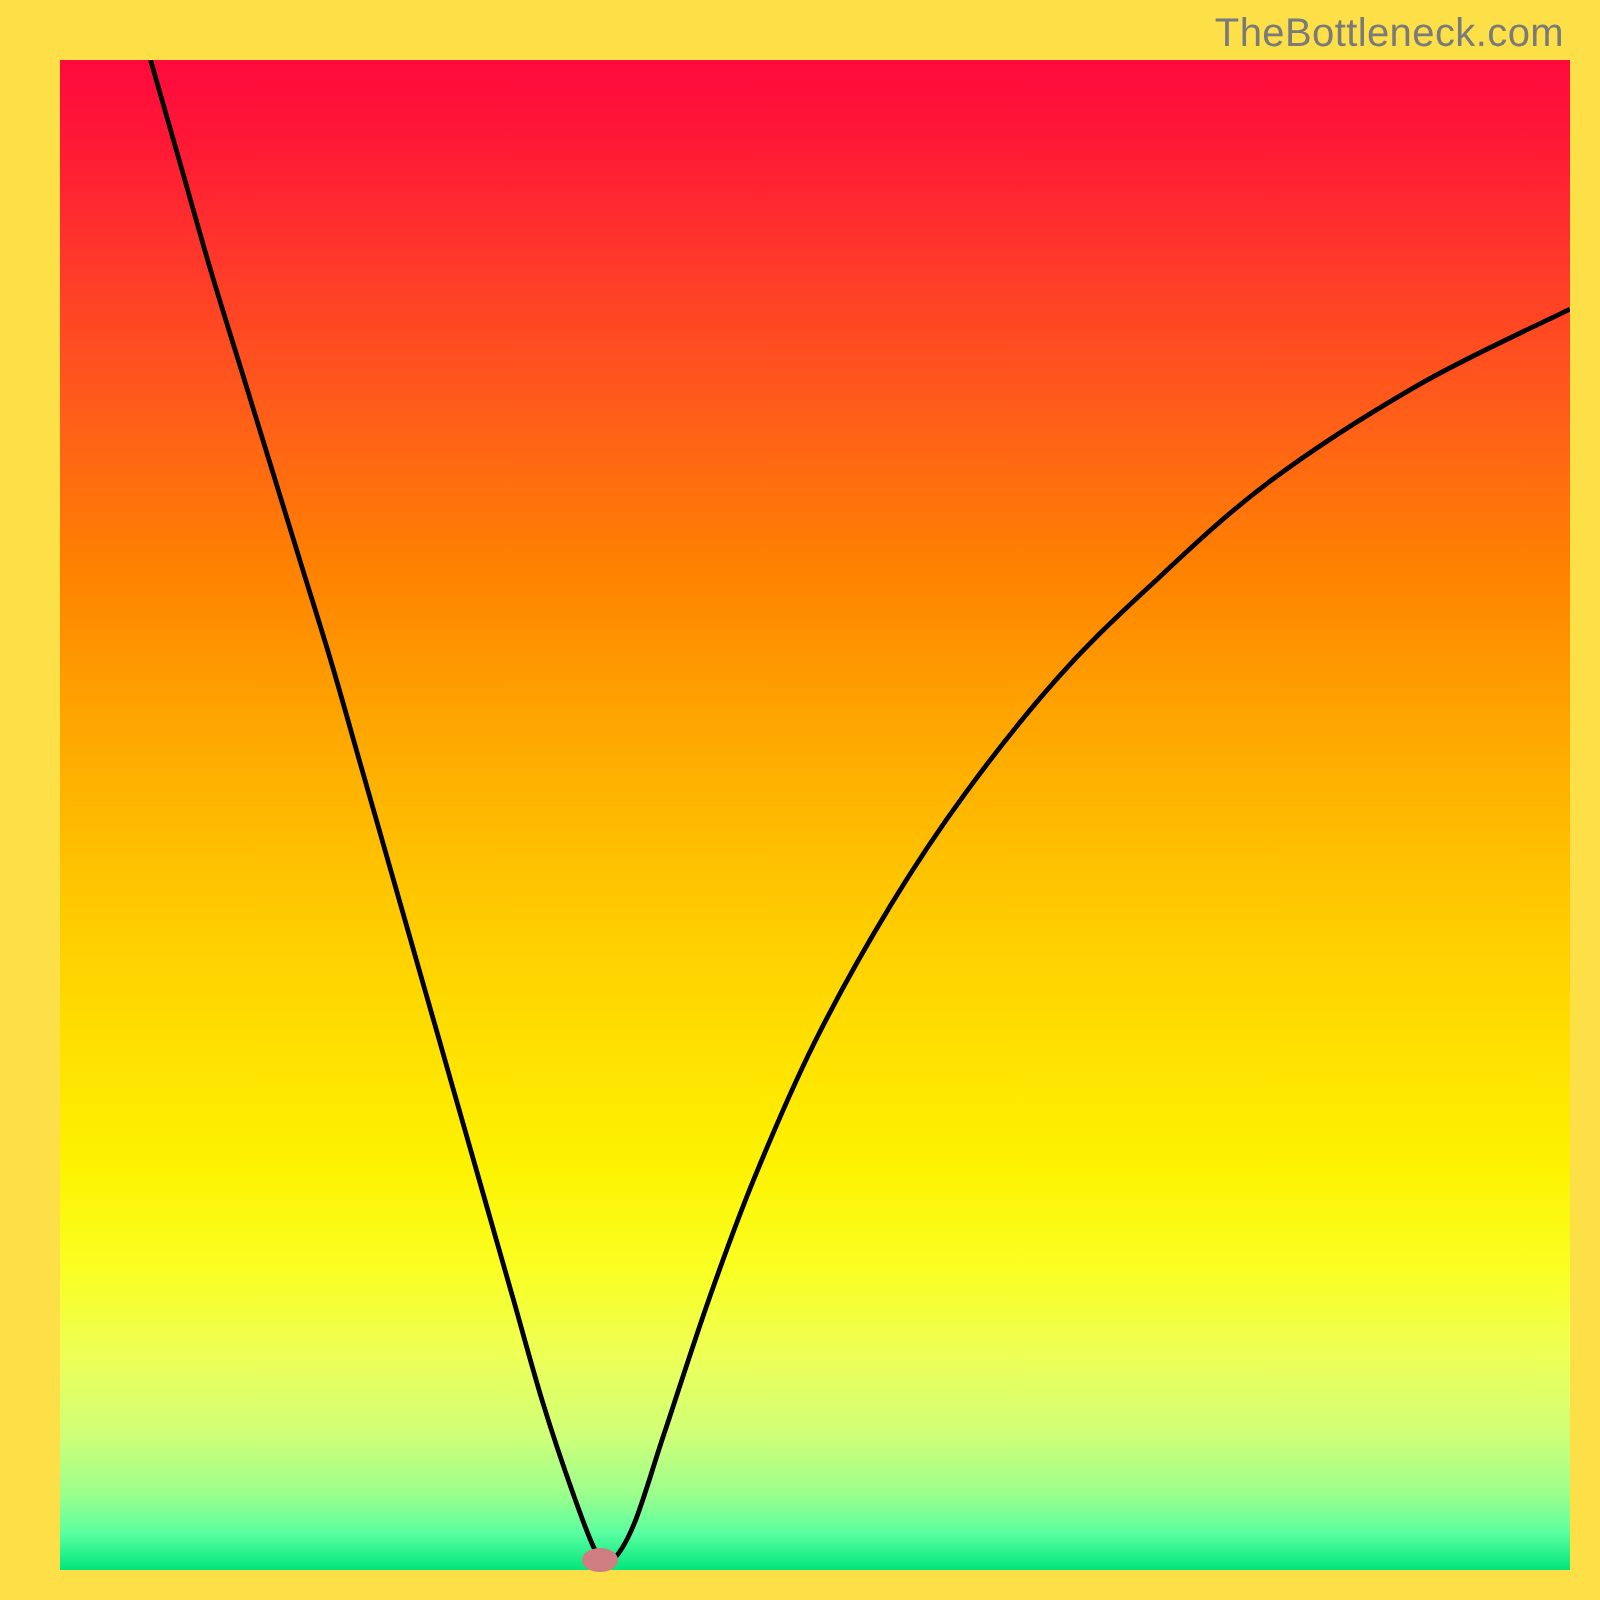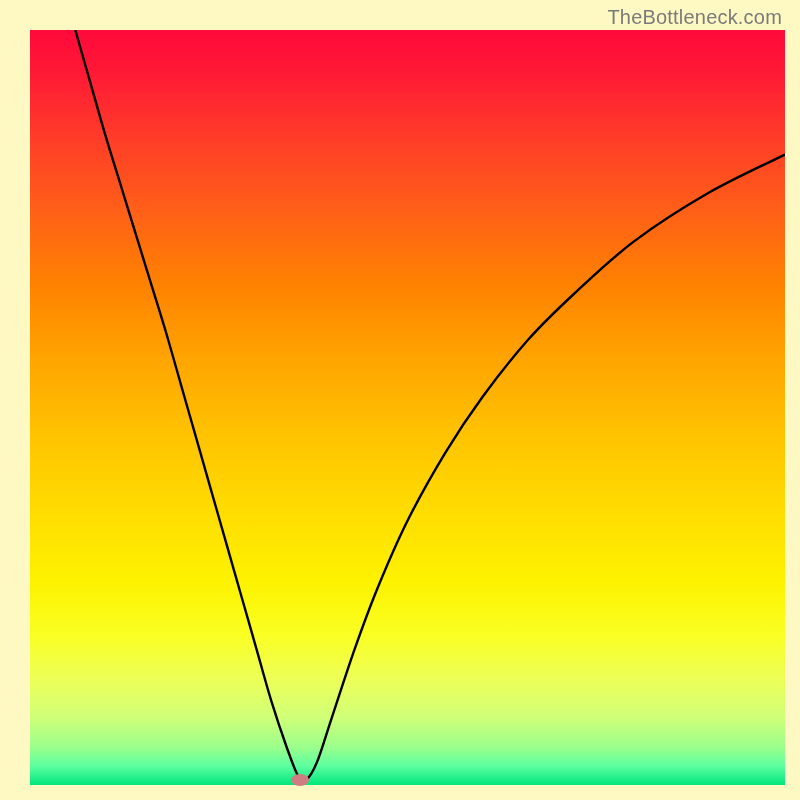--- a/index.html
+++ b/index.html
@@ -7,21 +7,21 @@
     padding: 0;
     width: 800px;
     height: 800px;
     background: #000000;
     overflow: hidden;
     font-family: Arial, Helvetica, sans-serif;
   }
   .frame {
     width: 800px;
     height: 800px;
-    background: #fef9c3;
+    background: #fde047;
     position: relative;
   }
   .watermark {
     position: absolute;
     top: 6px;
     right: 18px;
     color: #7a7a7a;
     font-size: 20px;
     font-weight: 500;
     letter-spacing: 0.2px;

